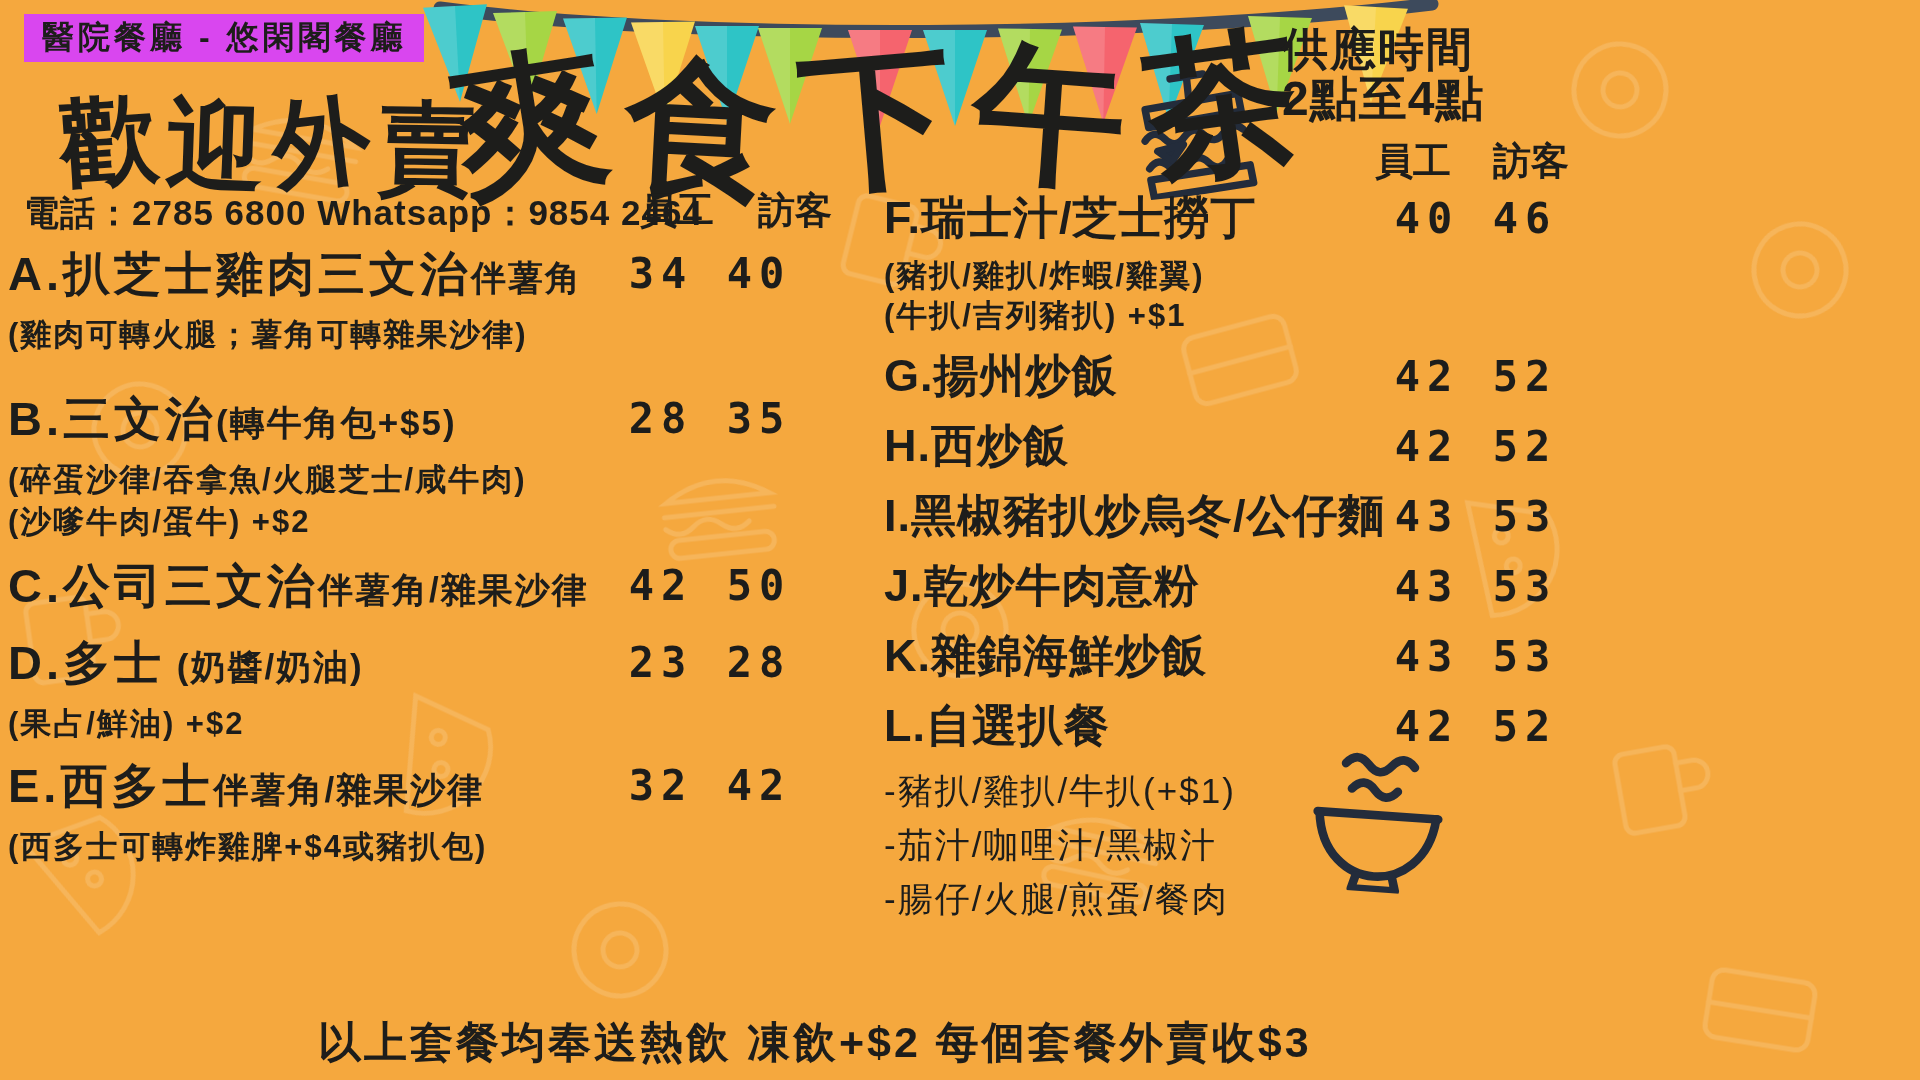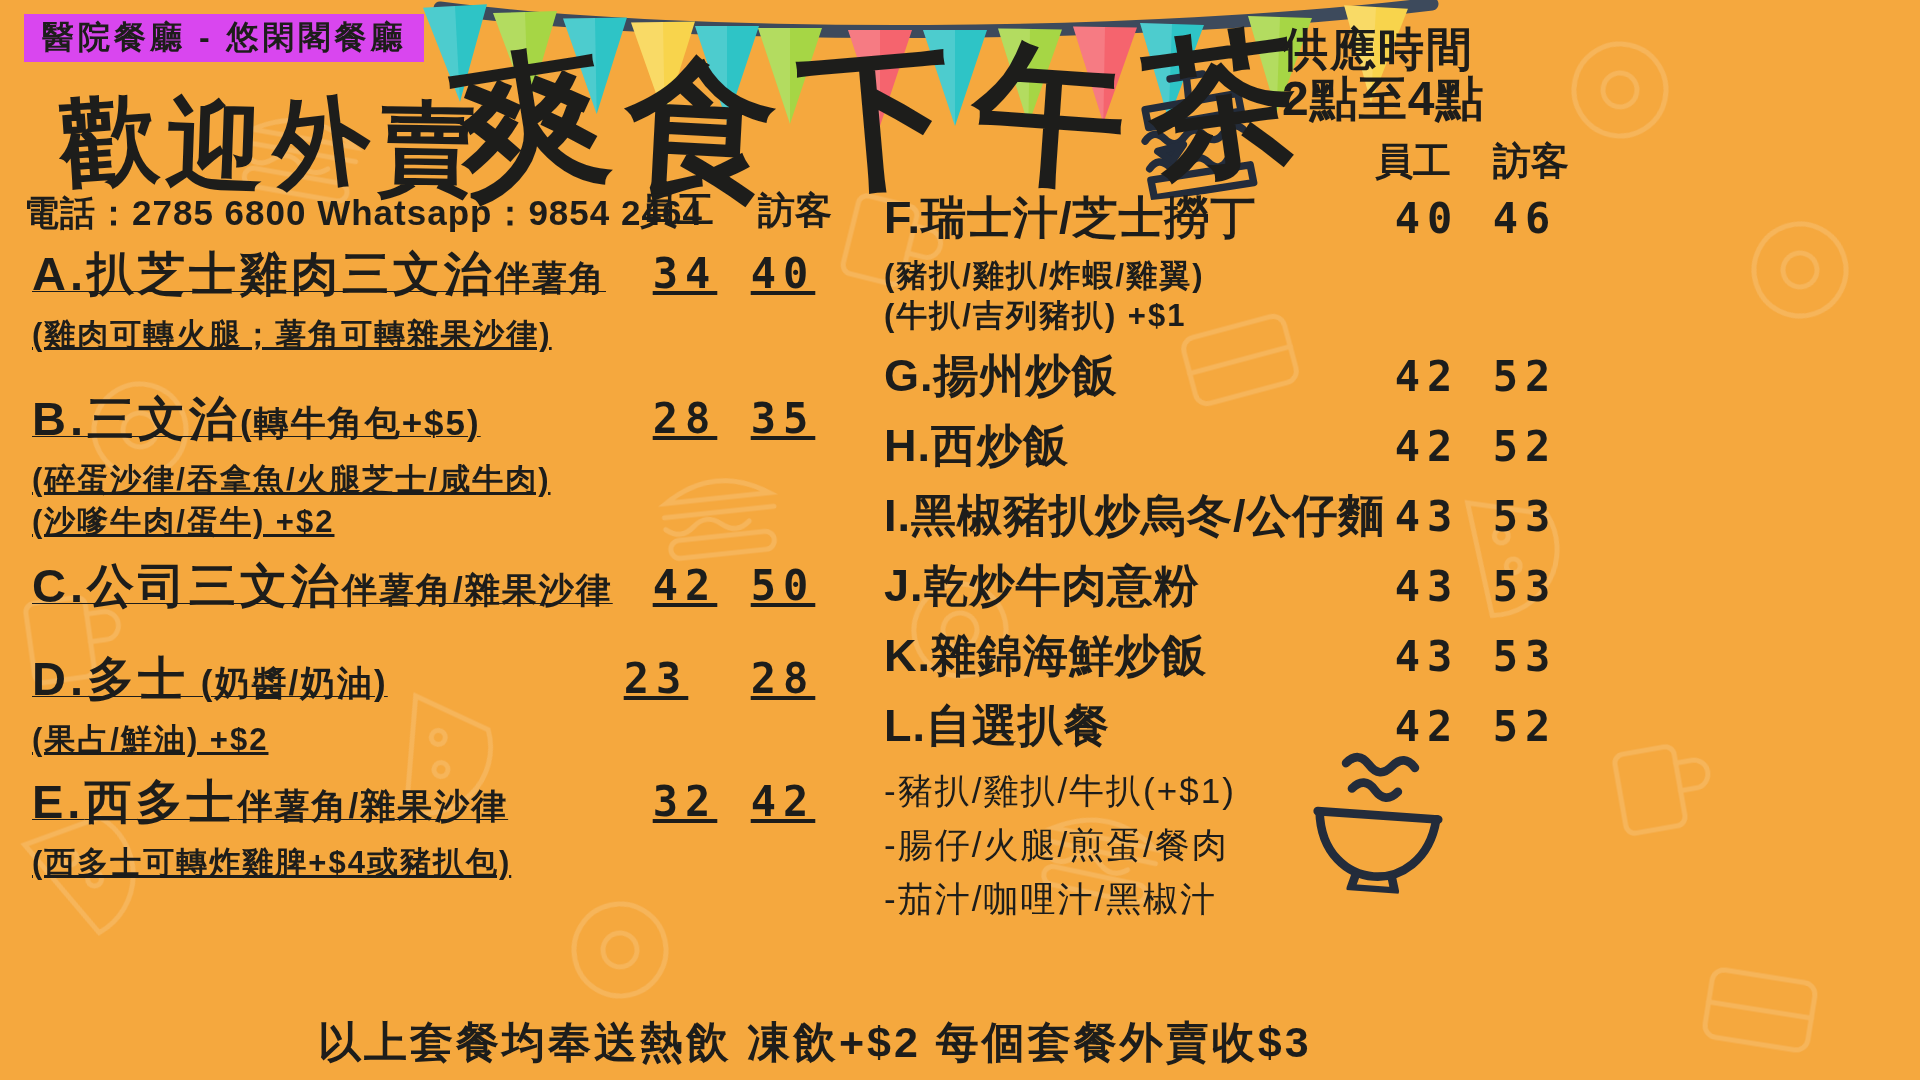--- a/index.html
+++ b/index.html
@@ -42,34 +42,34 @@
   .service .val{font-size:48px;letter-spacing:1px;}
 
   .col-headers{display:flex;gap:20px;font-weight:800;z-index:3;}
   .col-headers span{width:98px;text-align:center;white-space:nowrap;}
   .right-headers{left:1364px;top:136px;font-size:38px;}
   .left-headers{left:628px;top:186px;font-size:37px;}
 
   .contact{left:24px;top:190px;font-size:35px;font-weight:800;letter-spacing:1px;white-space:nowrap;z-index:3;}
 
   .menu-col{z-index:3;}
-  .left-col{left:32px;top:245px;width:800px;text-decoration:underline;}
+  .left-col{left:8px;top:245px;width:800px;}
   .right-col{left:884px;top:190px;width:690px;}
   .row{display:grid;grid-template-columns:1fr 98px 98px;align-items:start;}
   .item-name{white-space:nowrap;line-height:58px;min-width:0;}
   .left-col .item-name .code,.left-col .item-name .nm{font-size:47px;letter-spacing:4px;}
   .right-col .item-name{line-height:56px;}
   .right-col .item-name .code,.right-col .item-name .nm{font-size:45px;letter-spacing:1px;}
   .item-name .nm-sm{font-size:35px;letter-spacing:2px;}
   .price{font-size:42px;font-weight:800;text-align:center;letter-spacing:7px;line-height:58px;
          font-family:"DejaVu Sans Mono","Liberation Mono",monospace;}
   .note{font-size:31px;font-weight:700;letter-spacing:2px;line-height:42px;white-space:nowrap;}
   .right-col .note{line-height:40px;}
   .subline{font-size:35px;font-weight:400;letter-spacing:2px;line-height:54px;white-space:nowrap;}
-  .mtB{margin-top:34px;} .mtC{margin-top:14px;} .mtD{margin-top:24px;gap:29px;} .mtE{margin-top:12px;}
+  .mtB{margin-top:34px;} .mtC{margin-top:14px;} .mtD{margin-top:8px;} .mtE{margin-top:12px;}
   .mtG{margin-top:12px;} .mtR{margin-top:4px;}
 
   .footer{left:318px;top:1014px;font-size:43px;font-weight:800;letter-spacing:3px;white-space:nowrap;z-index:3;}
 </style>
 </head>
 <body>
 
 <div class="poster">
 
   <svg class="deco" width="1920" height="1080" viewBox="0 0 1920 1080" aria-hidden="true">
@@ -298,22 +298,22 @@
       <div class="price">43</div>
       <div class="price">53</div>
     </div>
 
     <div class="row mtR">
       <div class="item-name"><span class="code">L.</span><span class="nm">自選扒餐</span></div>
       <div class="price">42</div>
       <div class="price">52</div>
     </div>
     <div class="subline">-豬扒/雞扒/牛扒(+$1)</div>
+    <div class="subline">-茄汁/咖哩汁/黑椒汁</div>
     <div class="subline">-腸仔/火腿/煎蛋/餐肉</div>
-    <div class="subline">-茄汁/咖哩汁/黑椒汁</div>
   </div>
 
   <svg class="layer bowl" width="145" height="140" viewBox="0 0 150 146" aria-hidden="true">
     <g stroke="#232C3B" stroke-width="9" fill="none" stroke-linecap="round" stroke-linejoin="round">
       <path d="M38,14 q12,-14 24,0 t24,0 t24,0"></path>
       <path d="M46,40 q12,-14 24,0 t24,0"></path>
       <path d="M12,66 H138"></path>
       <path d="M14,66 C18,110 48,130 75,130 C102,130 132,110 136,66"></path>
       <path d="M56,130 L52,144 H98 L94,130"></path>
     </g>

